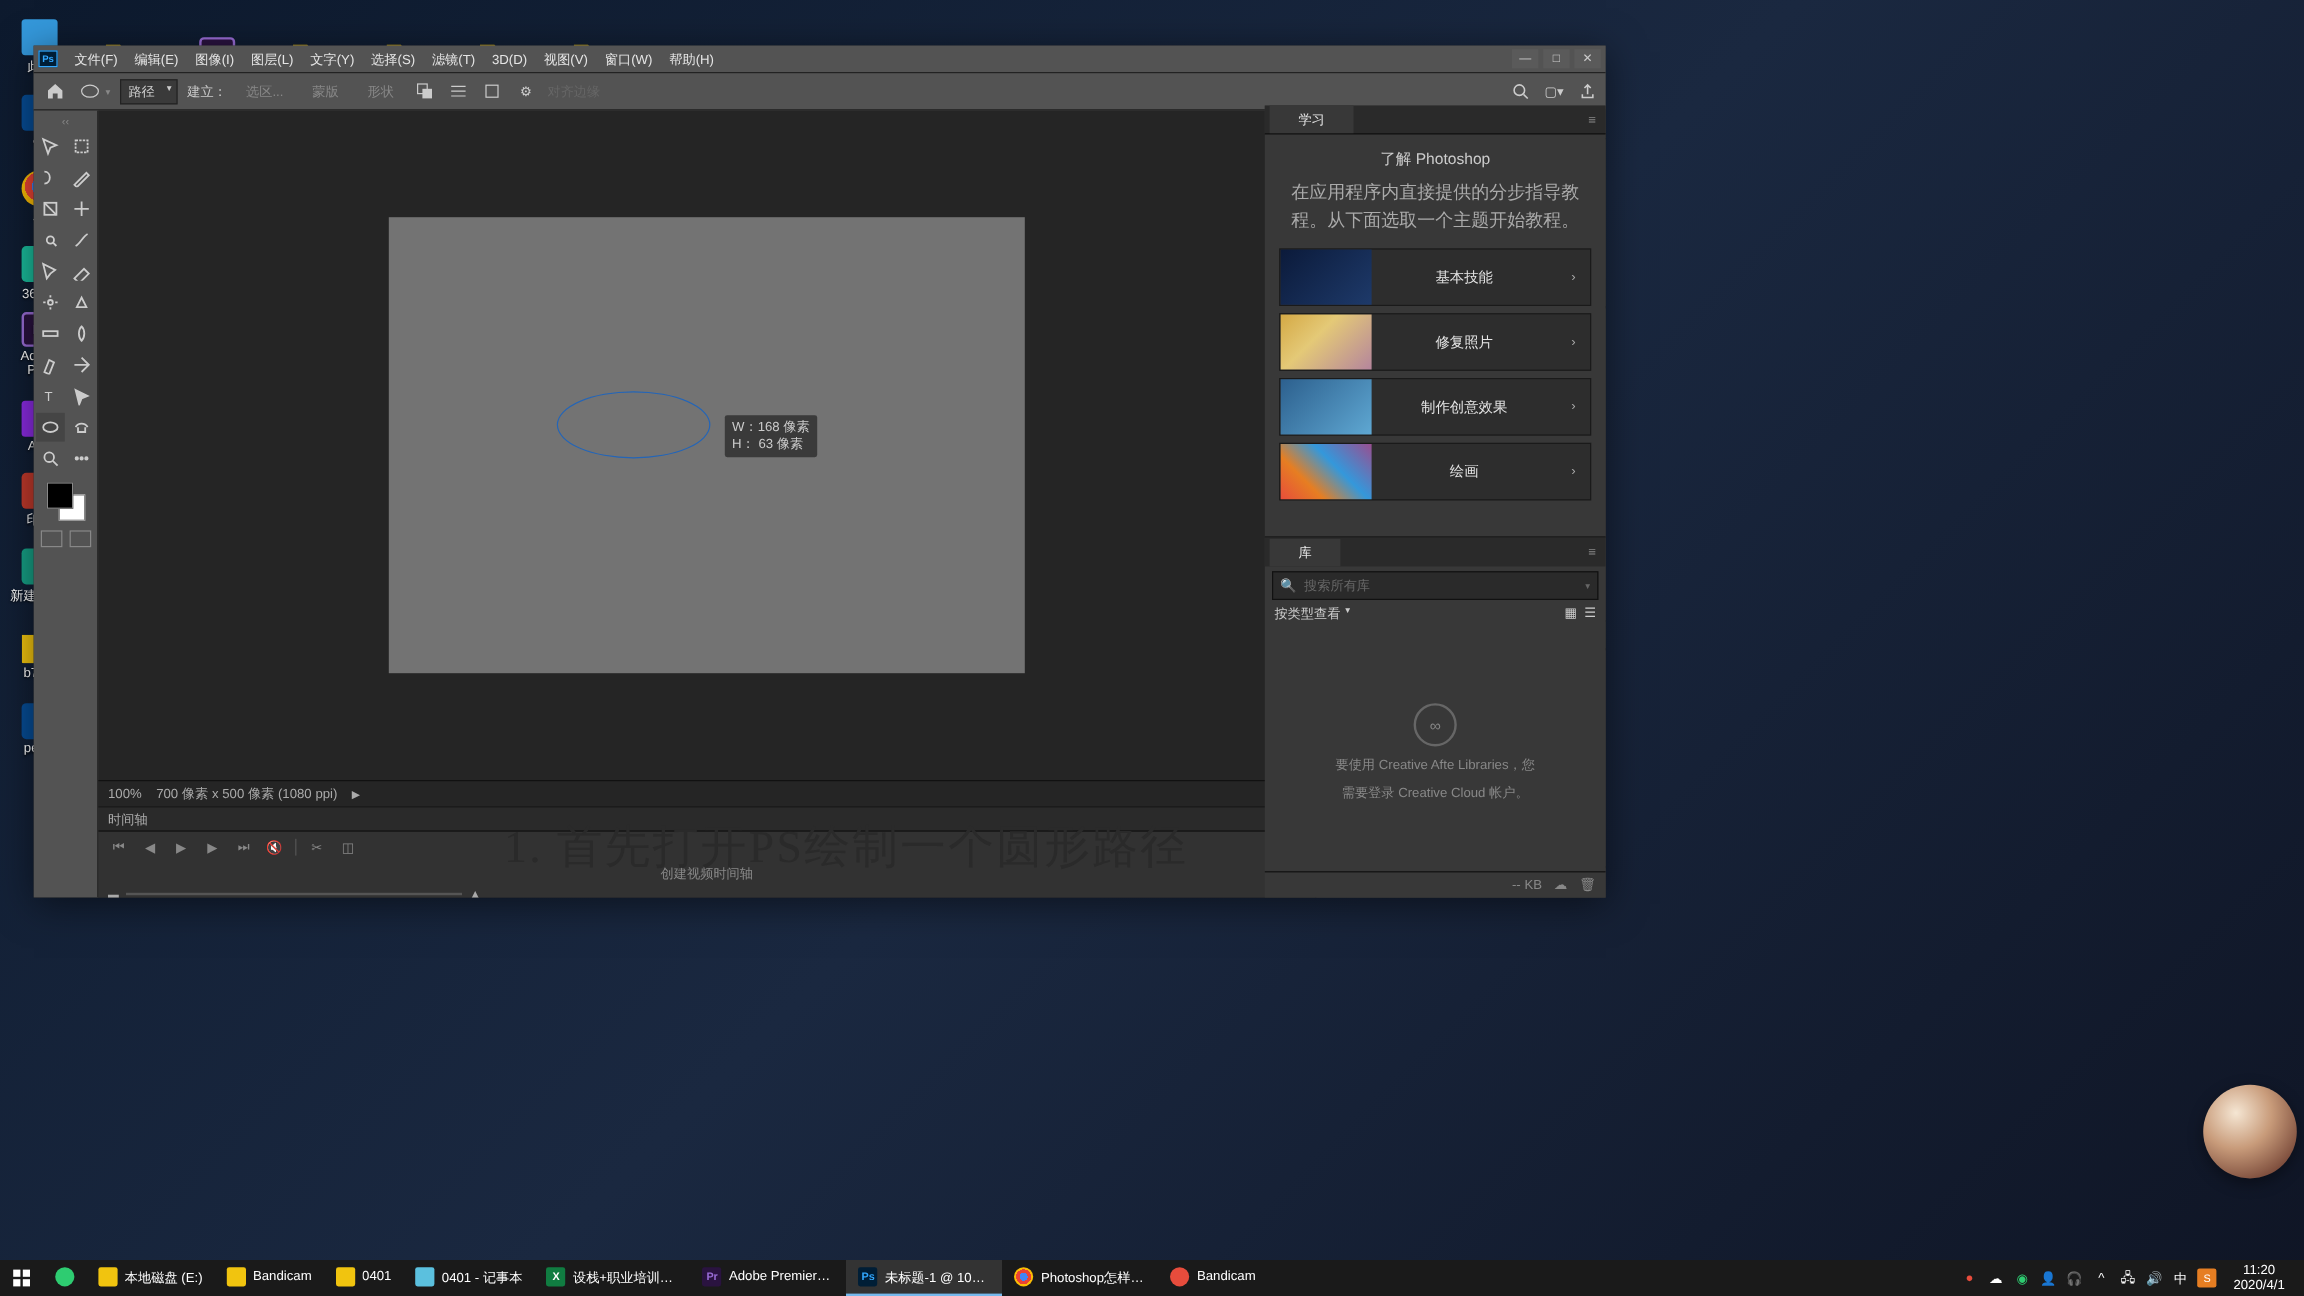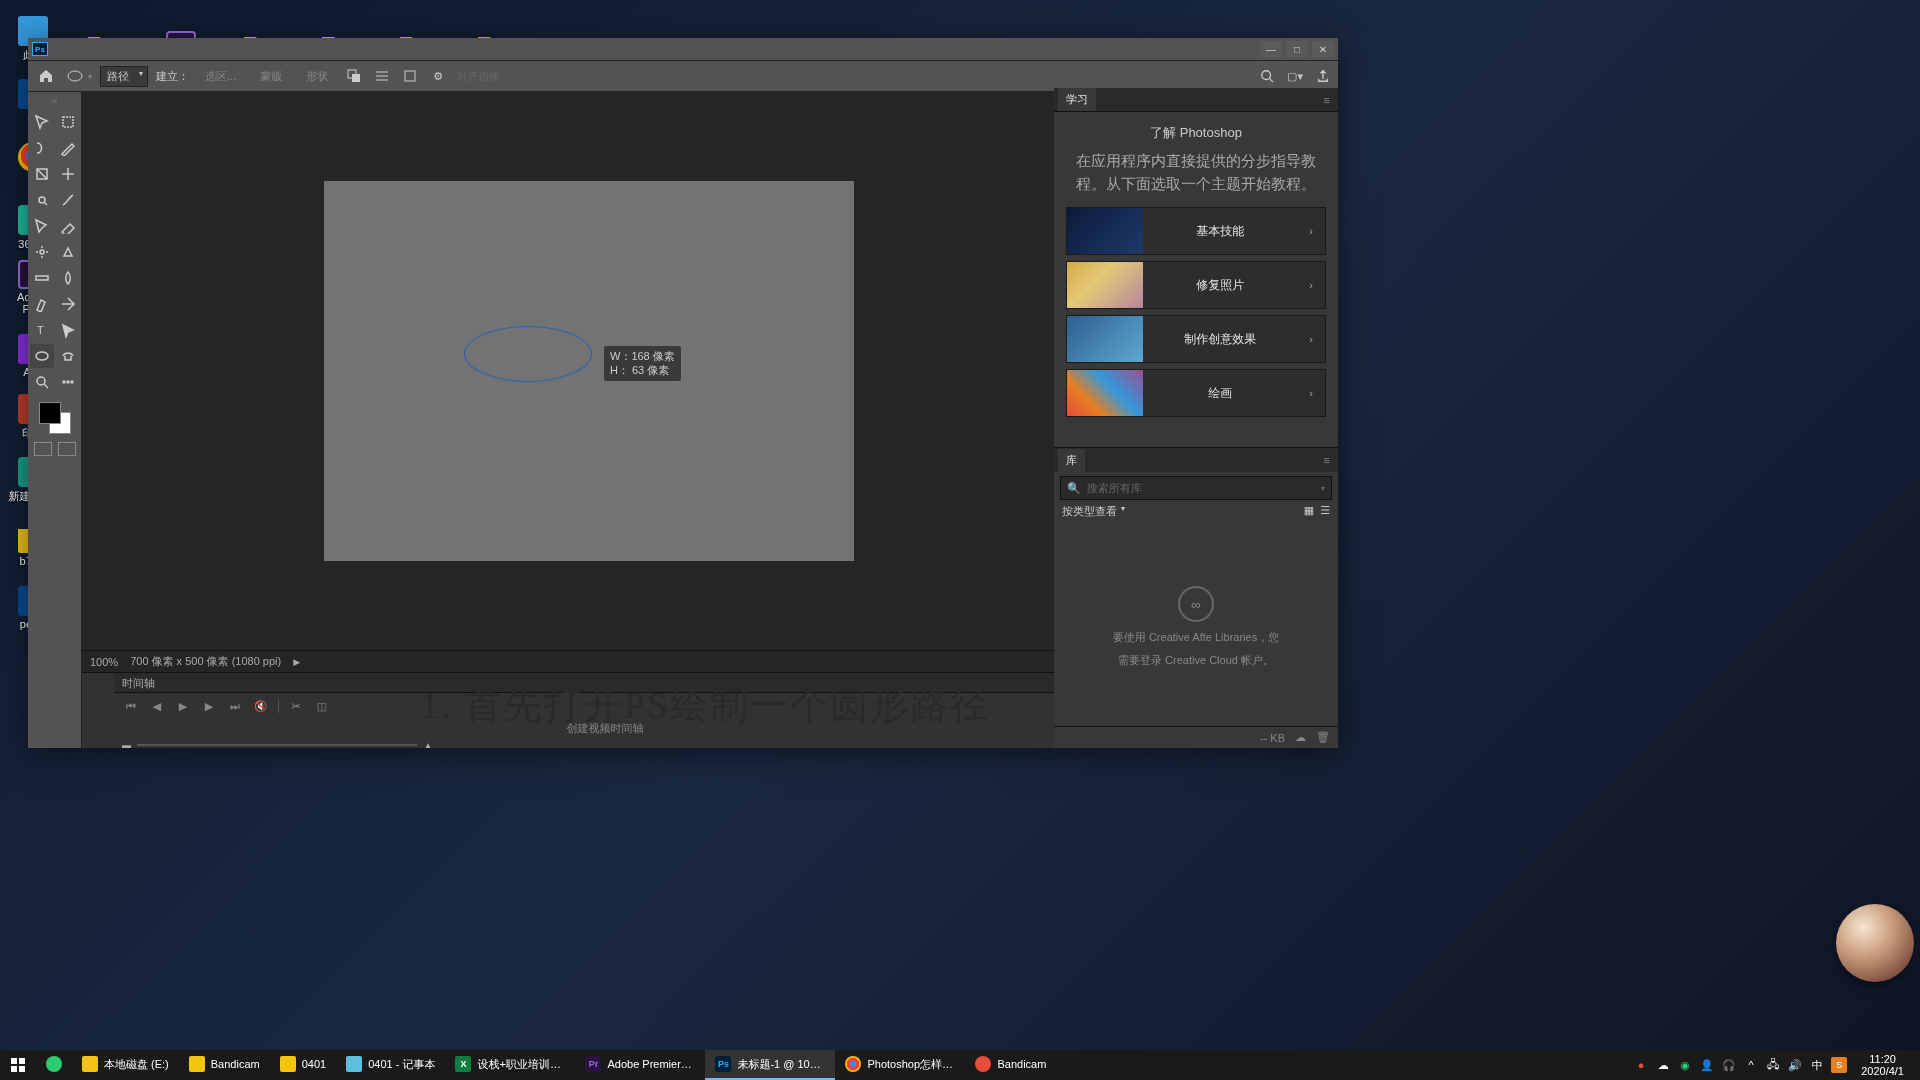--- a/index.html
+++ b/index.html
@@ -58,34 +58,34 @@
 
 .canvas-area { flex: 1; background: #252525; display: flex; flex-direction: column; }
 .doc-tabs { height: 24px; background: #3a3a3a; display: flex; align-items: flex-end; border-bottom: 1px solid #111; }
 .doc-tab { background: #252525; padding: 4px 10px; color: #ccc; font-size: 11px; display: flex; gap: 6px; align-items: center; }
 .doc-tab .close { color: #888; cursor: pointer; }
 .canvas-viewport { flex: 1; position: relative; overflow: hidden; display: flex; align-items: center; justify-content: center; }
 .canvas { width: 530px; height: 380px; background: #737373; position: relative; }
 .ellipse-path { position: absolute; left: 140px; top: 145px; width: 128px; height: 56px; border: 1px solid #2365b8; border-radius: 50%; }
 .dim-tooltip { position: absolute; left: 280px; top: 165px; background: #3a3a3a; color: #ccc; padding: 3px 6px; font-size: 10px; line-height: 1.3; border-radius: 2px; }
 .status-bar { height: 22px; background: #252525; border-top: 1px solid #111; display: flex; align-items: center; padding: 0 8px; color: #aaa; gap: 12px; }
-.timeline-panel { height: 76px; background: #323232; border-top: 1px solid #111; color: #aaa; padding-left: 32px; }
+.timeline-panel { height: 76px; background: #323232; border-top: 1px solid #111; color: #aaa; }
 .timeline-header { height: 20px; padding: 3px 8px; background: #2a2a2a; border-bottom: 1px solid #111; }
 .timeline-controls { height: 26px; display: flex; align-items: center; gap: 8px; padding: 0 8px; }
 .tl-btn { width: 18px; height: 16px; display: flex; align-items: center; justify-content: center; color: #888; cursor: pointer; }
 .timeline-create { padding: 2px 8px; text-align: center; color: #888; }
 .timeline-slider { height: 14px; display: flex; align-items: center; padding: 0 8px; gap: 6px; }
 .slider-track { flex: 0 0 280px; height: 2px; background: #555; }
 
 .panel-dock { width: 26px; background: #383838; border-left: 1px solid #111; padding: 6px 2px; display: flex; flex-direction: column; align-items: center; gap: 10px; color: #aaa; }
 .panel-dock .di { width: 18px; height: 18px; cursor: pointer; display: flex; align-items: center; justify-content: center; }
 
 .right-panels { width: 216px; background: #383838; display: flex; flex-direction: column; }
 .panel-tabs { display: flex; height: 24px; align-items: center; background: #2a2a2a; border-bottom: 1px solid #111; padding: 0 4px; }
-.panel-tab { padding: 4px 8px; color: #888; cursor: pointer; font-family: Liberation Serif, serif; }
+.panel-tab { padding: 4px 24px; color: #888; cursor: pointer; font-family: Liberation Serif, serif; }
 .panel-tab.active { background: #383838; color: #e5e5e5; }
 .panel-menu { margin-left: auto; color: #888; cursor: pointer; padding: 0 4px; }
 
 .color-panel { height: 116px; padding: 6px; position: relative; }
 .color-swatches { position: absolute; left: 6px; top: 6px; }
 .color-swatches .fg { width: 18px; height: 18px; background: #000; border: 1px solid #888; }
 .color-swatches .bg { width: 18px; height: 18px; background: #fff; border: 1px solid #888; margin-top: -8px; margin-left: 8px; }
 .sat-box { position: absolute; left: 36px; top: 6px; width: 144px; height: 80px; background: linear-gradient(to bottom, rgba(0,0,0,0) 0%, #000 100%), linear-gradient(to right, #fff 0%, #00e0e0 100%); }
 .hue-strip { position: absolute; right: 4px; top: 6px; width: 14px; height: 80px; background: linear-gradient(180deg,#ff0000 0%,#ff00ff 17%,#0000ff 33%,#00ffff 50%,#00ff00 66%,#ffff00 83%,#ff0000 100%); }
 .alpha-strip { position: absolute; right: 22px; top: 6px; width: 6px; height: 80px; background: linear-gradient(180deg, #00e0e0 0%, #000 100%); }
@@ -236,20 +236,21 @@
         <div class="dicon-img folder"></div>
         <div></div>
       </div>
     </div>
 </div>
 
 <div class="ps-window">
 
   <div class="ps-menubar">
     <span class="ps-logo">Ps</span>
+    <span id="menubar-items"><span>文件(F)</span><span>编辑(E)</span><span>图像(I)</span><span>图层(L)</span><span>文字(Y)</span><span>选择(S)</span><span>滤镜(T)</span><span>3D(D)</span><span>视图(V)</span><span>窗口(W)</span><span>帮助(H)</span></span>
     <div class="controls-right">
       <span class="win-btn">—</span>
       <span class="win-btn">□</span>
       <span class="win-btn">✕</span>
     </div>
   </div>
 
   <div class="ps-optionsbar">
     <div class="home-btn">
       <svg viewBox="0 0 24 24" width="16" height="16" fill="#ccc">

